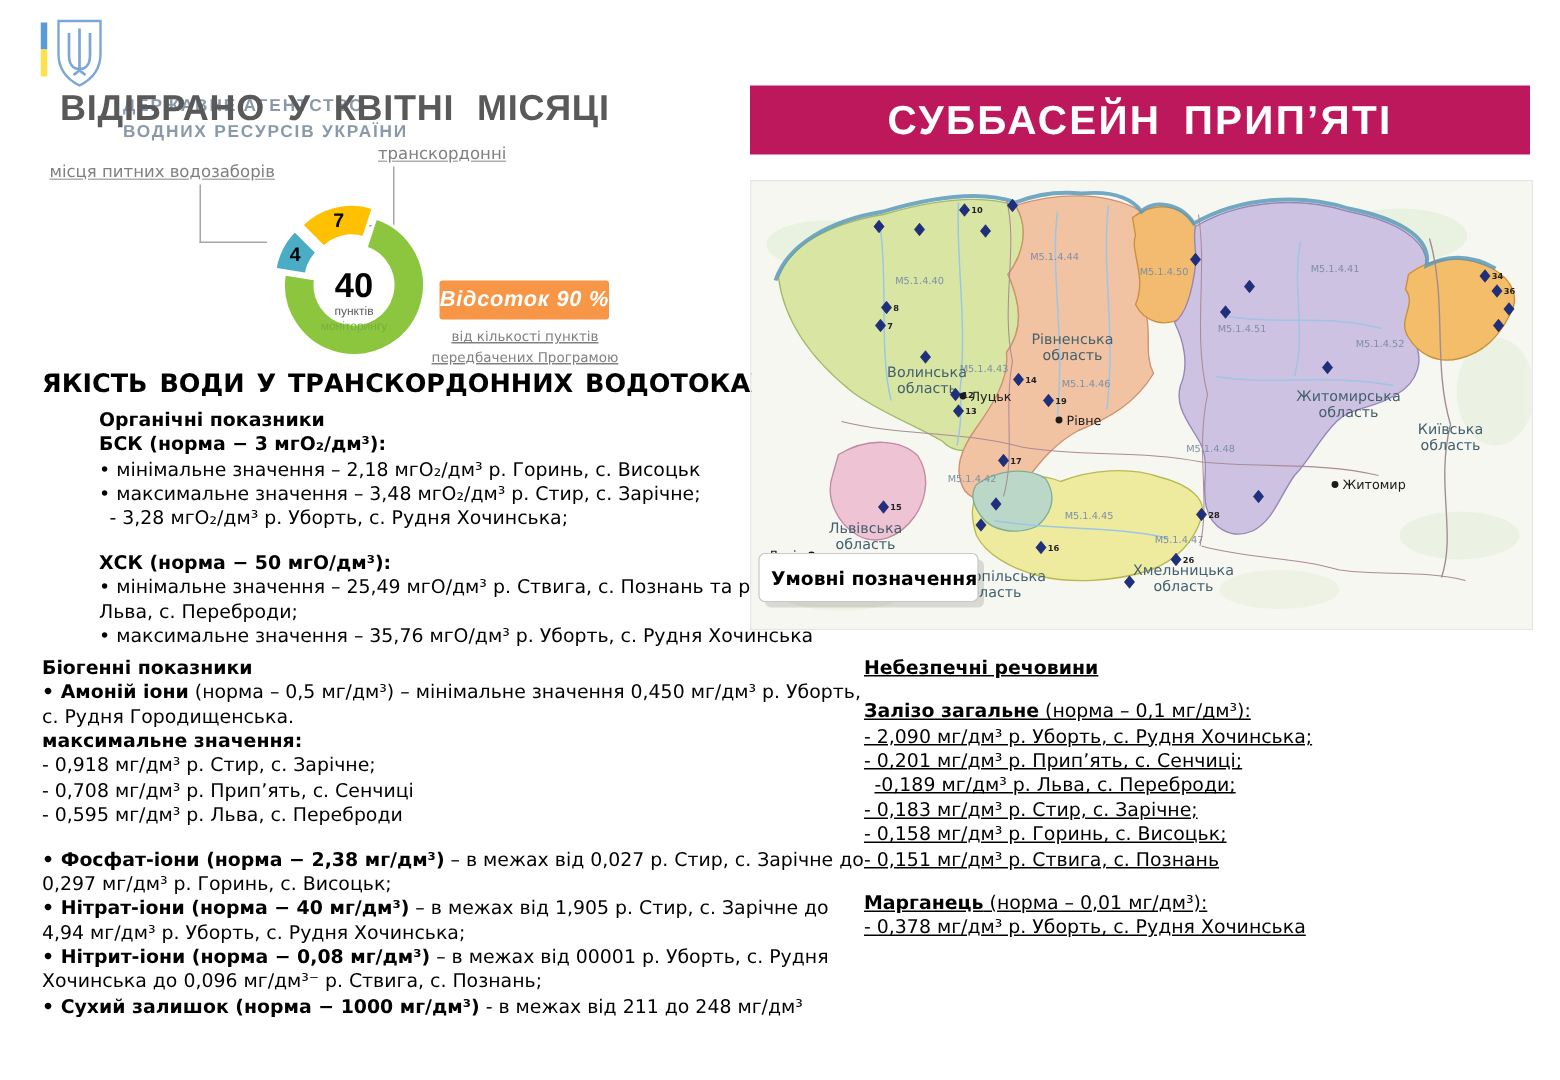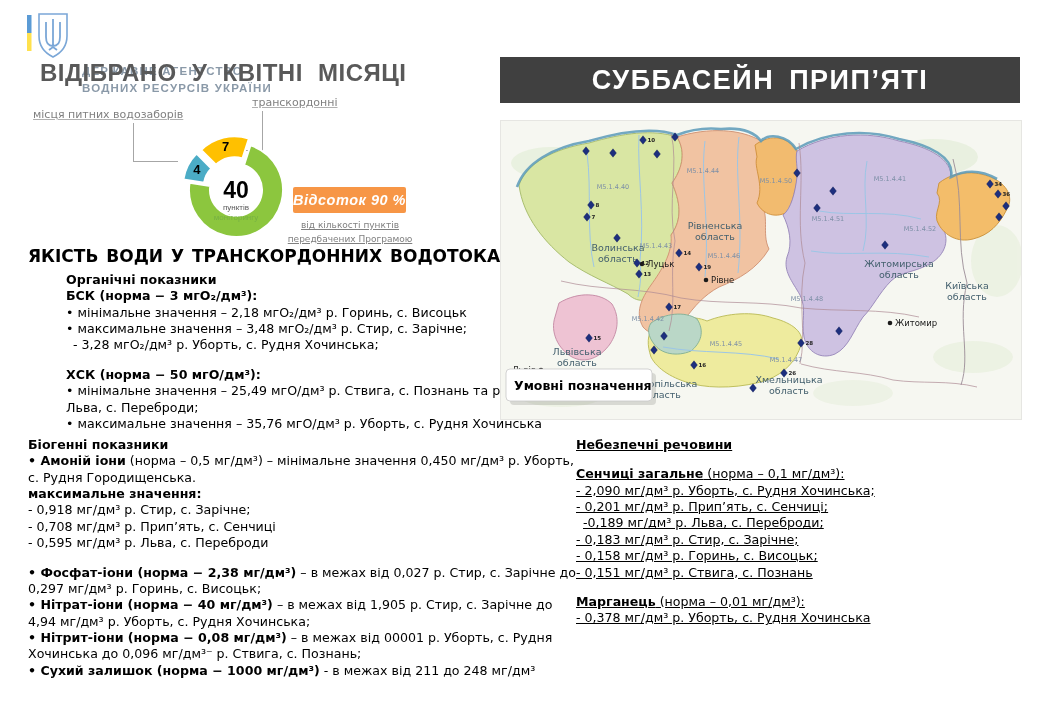--- a/index.html
+++ b/index.html
@@ -12,34 +12,34 @@
   .title-left{font-size:24px;font-weight:bold;color:#595959;letter-spacing:.5px;word-spacing:8px;}
 
   
   .callout{font-size:11px;color:#808080;text-decoration:underline;
            text-decoration-color:#b0b0b0;font-family:"DejaVu Sans",sans-serif;}
   .lead1{border-left:1px solid #a6a6a6;border-bottom:1px solid #a6a6a6;}
   .lead2{border-right:1px solid #a6a6a6;border-bottom:1px solid #a6a6a6;}
 
   
   .badge{background:#F79646;border-radius:2px;color:#fff;font-weight:bold;font-style:italic;
-         font-size:14.5px;text-align:center;line-height:26px;letter-spacing:.5px;}
+         font-size:14.5px;text-align:right;line-height:26px;letter-spacing:.5px;}
   .badge-cap{font-size:9px;color:#808080;text-align:center;line-height:1.5;
              font-family:"DejaVu Sans",sans-serif;}
 
   
   .sec-head{font-size:17px;font-weight:bold;color:#000;word-spacing:2px;
             font-family:"DejaVu Sans",sans-serif;}
   .tcol{font-family:"DejaVu Sans",sans-serif;font-size:12.6px;line-height:1.3;color:#000;}
   .tline{min-height:5px;}
   .tline b{font-weight:bold;}
   .tline.blank{height:13px;}
 
   
-  .bar-right{background:#404040;color:#fff;font-weight:bold;font-size:27px;
+  .bar-right{background:#be185d;color:#fff;font-weight:bold;font-size:27px;
              text-align:center;line-height:46px;letter-spacing:1.5px;word-spacing:6px;}
 
   
   .map-frame{border:1px solid #e6e6e2;}
   .oblast{font-size:9.5px;fill:#44606e;text-anchor:middle;font-family:"DejaVu Sans",sans-serif;}
   .bcode{font-size:6.5px;fill:#7d8fa6;text-anchor:middle;font-family:"DejaVu Sans",sans-serif;}
   .city-t{font-size:8.5px;fill:#1a1a1a;font-family:"DejaVu Sans",sans-serif;}
   .mark-t{font-size:5.5px;fill:#222;font-weight:bold;font-family:"DejaVu Sans",sans-serif;}
   .lgd{fill:#fff;stroke:#c8c8c8;stroke-width:.8;}
   .lgd-sh{fill:#000;opacity:.12;}
@@ -121,21 +121,21 @@
       <div class="tline blank"></div>
       <div class="tline"><b>• Фосфат-іони (норма − 2,38 мг/дм³)</b><span> – в межах від 0,027 р. Стир, с. Зарічне до 0,297 мг/дм³ р. Горинь, с. Висоцьк;</span></div>
       <div class="tline"><b>• Нітрат-іони  (норма − 40 мг/дм³)</b><span> – в межах від 1,905 р. Стир, с. Зарічне  до 4,94 мг/дм³ р. Уборть, с. Рудня Хочинська;</span></div>
       <div class="tline"><b>• Нітрит-іони  (норма − 0,08 мг/дм³)</b><span> – в межах від 00001 р. Уборть, с. Рудня Хочинська до 0,096 мг/дм³⁻ р. Ствига, с. Познань;</span></div>
       <div class="tline"><b>• Сухий залишок (норма − 1000 мг/дм³)</b><span> - в межах від 211  до 248 мг/дм³</span></div>
     </div>
 
   <div class="abs tcol" style="left:576px;top:437px;width:440px;text-decoration:underline;">
       <div class="tline"><b>Небезпечні  речовини</b></div>
       <div class="tline blank"></div>
-      <div class="tline"><b>Сенчиці загальне</b><span> (норма – 0,1 мг/дм³):</span></div>
+      <div class="tline"><b>Залізо загальне</b><span> (норма – 0,1 мг/дм³):</span></div>
       <div class="tline"><span>- 2,090 мг/дм³ р. Уборть, с. Рудня Хочинська;</span></div>
       <div class="tline"><span>- 0,201 мг/дм³ р. Прип’ять, с. Сенчиці;</span></div>
       <div class="tline" style="padding-left: 7px;"><span>-0,189 мг/дм³ р. Льва, с. Переброди;</span></div>
       <div class="tline"><span>- 0,183 мг/дм³ р. Стир, с. Зарічне;</span></div>
       <div class="tline"><span>- 0,158 мг/дм³ р. Горинь, с. Висоцьк;</span></div>
       <div class="tline"><span>- 0,151 мг/дм³ р. Ствига, с. Познань</span></div>
       <div class="tline blank"></div>
       <div class="tline"><b>Марганець</b><span> (норма – 0,01 мг/дм³):</span></div>
       <div class="tline"><span>- 0,378 мг/дм³ р. Уборть, с. Рудня Хочинська</span></div>
     </div>

